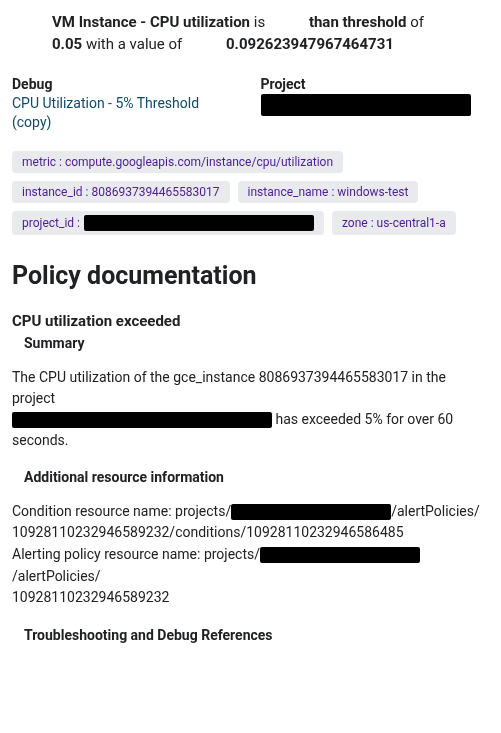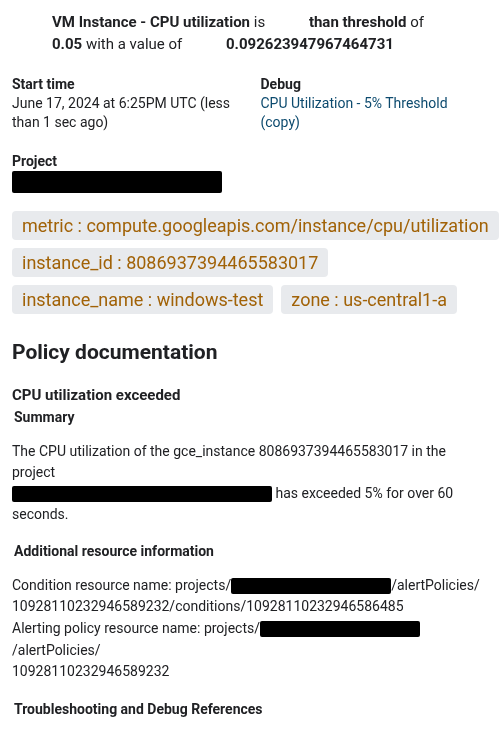--- a/index.html
+++ b/index.html
@@ -39,41 +39,41 @@
   .chips {
     display: flex;
     flex-wrap: wrap;
     gap: 8px;
     margin-bottom: 26px;
   }
   .chip {
     background: #e8eaed;
     border-radius: 4px;
     padding: 4px 10px;
-    font-size: 18px;
-    color: #a16207;
+    font-size: 12px;
+    color: #4c1d95;
     display: inline-flex;
     align-items: center;
     white-space: nowrap;
   }
   .chip .redact { height: 16px; margin-left: 4px; }
   h2.policy-doc {
-    font-size: 21px;
+    font-size: 25px;
     font-weight: 700;
     margin: 0 0 22px 0;
   }
   h3.sub {
     font-size: 15px;
     font-weight: 700;
     margin: 0 0 5px 0;
   }
   h4.mini {
     font-size: 14px;
     font-weight: 700;
-    margin: 0 0 16px 2px;
+    margin: 0 0 16px 12px;
   }
   p.body {
     font-size: 14px;
     line-height: 1.5;
     margin: 0 0 18px 0;
   }
   .inline-redact {
     background: #000;
     display: inline-block;
     height: 16px;
@@ -90,39 +90,39 @@
   <span>is</span>
   <b>than threshold</b>
   <span>of</span>
   <b>0.05</b>
   <span>with a value of</span>
   <b>0.092623947967464731</b>
 </div>
 
 <div class="meta-grid">
   <div class="meta-block">
-    <div class="meta-label">Start time</div>
-    <div class="meta-value">June 17, 2024 at 6:25PM UTC (less than 1 sec ago)</div>
-  </div>
-  <div class="meta-block">
     <div class="meta-label">Debug</div>
     <div class="meta-value"><a href="#" class="link">CPU Utilization - 5% Threshold (copy)</a></div>
   </div>
   <div class="meta-block">
     <div class="meta-label">Project</div>
     <div class="meta-value">
         <span class="redact block" style="width:210px"></span>
       </div>
   </div>
 </div>
 
 <div class="chips">
   <span class="chip">metric : compute.googleapis.com/instance/cpu/utilization</span>
   <span class="chip">instance_id : 8086937394465583017</span>
   <span class="chip">instance_name : windows-test</span>
+  <span class="chip">
+    <span>project_id :</span>
+    <span class="redact" style="width:230px"></span>
+  </span>
   <span class="chip">zone : us-central1-a</span>
 </div>
 
 <h2 class="policy-doc">Policy documentation</h2>
 
 <h3 class="sub">CPU utilization exceeded</h3>
 
 <h4 class="mini">Summary</h4>
 
 <p class="body">

